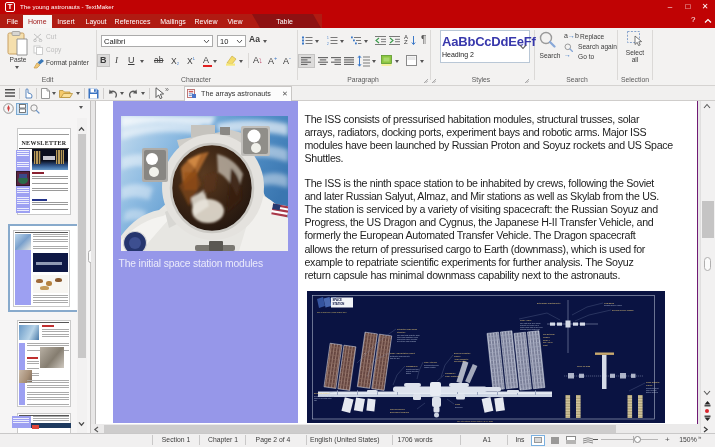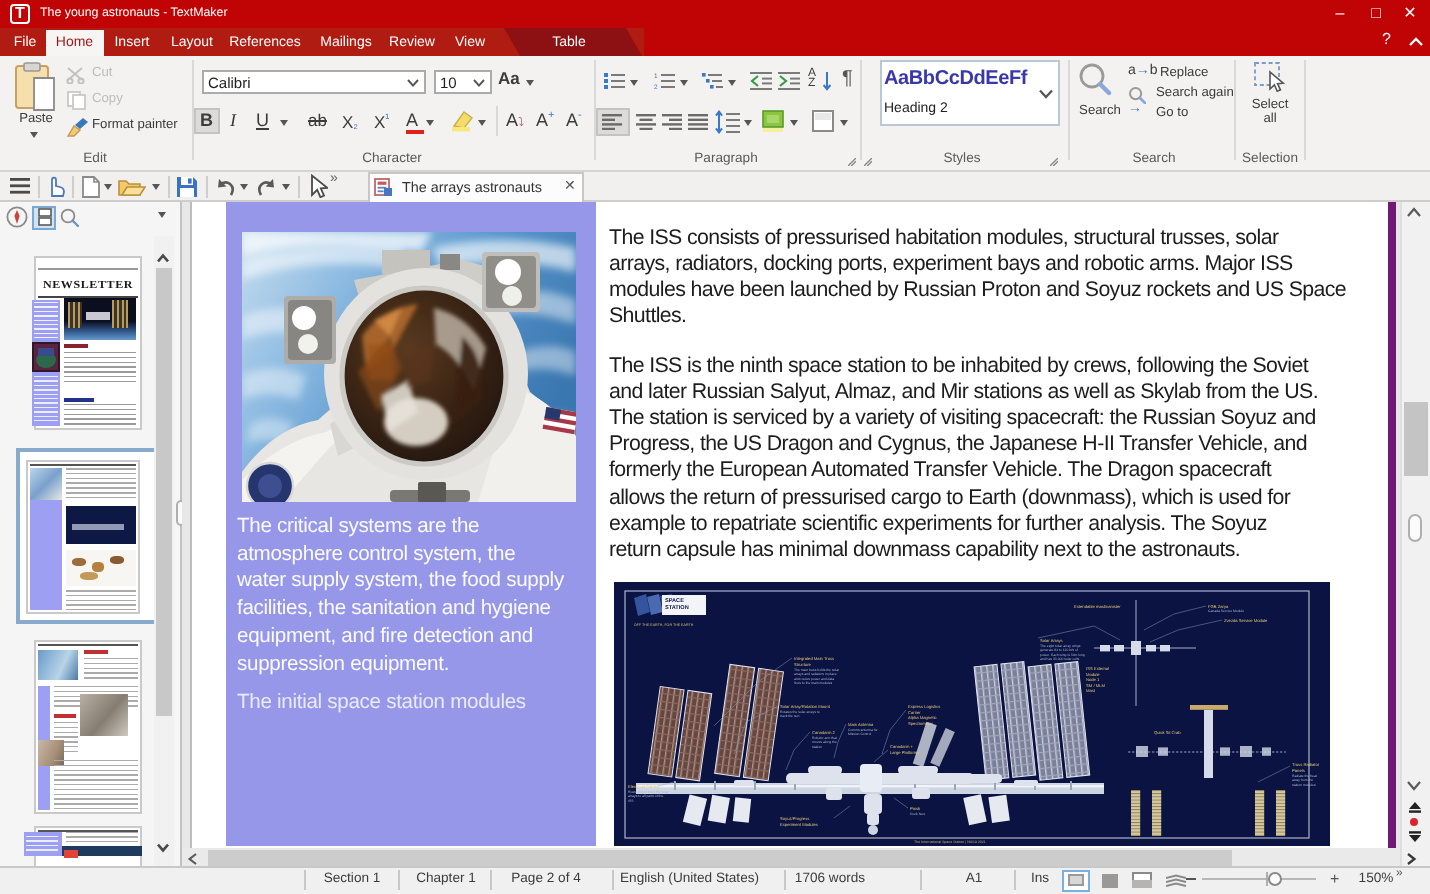--- a/index.html
+++ b/index.html
@@ -32,21 +32,21 @@
   #qbar { left:0; top:86px; width:715px; height:15px; background:#f1f0ef; border-bottom:1px solid #cfcdcb; }
   .qsep { top:2px; width:1px; height:11px; background:#d0cecd; }
   #doctab { left:184px; top:86px; width:108px; height:15px; background:#fcfcfc; border:1px solid #c9c7c5; border-bottom:none; }
 
   
   #sidebar { left:0; top:101px; width:91px; height:332px; background:#f6f5f5; border-right:1px solid #c4c2c1; }
   .thumbpage { background:#fff; border:1px solid #c9c9c9; }
 
   
   #docarea { left:91px; top:101px; width:609px; height:323px; background:#e8e7e7; overflow:hidden; }
-  #page { position:absolute; left:4px; top:0; width:603px; height:323px; background:#fff; border-left:1px solid #bdbcbc; border-right:4px solid #701a75; }
+  #page { position:absolute; left:4px; top:0; width:603px; height:323px; background:#fff; border-left:1px solid #bdbcbc; border-right:1px solid #701a75; }
   
   #purple { position:absolute; left:17px; top:0px; width:185px; height:322px; background:#9697e9; }
   #rtxt { position:absolute; left:208.5px; top:11.5px; width:380px; color:#1d1d1d; font-size:10.65px; line-height:13.12px; letter-spacing:-0.3px; white-space:nowrap; }
   #rtxt p { margin-bottom:11.9px; }
   #ptxt { position:absolute; left:22.5px; top:156px; width:190px; color:#fbfbfd; font-size:10.3px; line-height:13.7px; letter-spacing:-0.15px; white-space:nowrap; }
   #ptxt p { margin-bottom:5.3px; }
 
   
   #vscroll { left:700px; top:101px; width:15px; height:332px; background:#f2f1f1; border-left:1px solid #e0dfdf; }
   #hscroll { left:91px; top:424px; width:609px; height:9px; background:#ebeaea; }
@@ -268,21 +268,21 @@
   <rect x="0.5" y="9" width="10" height="2" fill="#f5f0a0"></rect>
 </svg>
 <div class="abs dd" style="left:395px; top:59.5px;"></div>
 <svg class="abs" style="left:406px; top:55px;" width="11" height="11" viewBox="0 0 11 11">
   <rect x="0.5" y="0.5" width="10" height="10" fill="#fff" stroke="#8a8a8a" stroke-width="1"></rect>
   <rect x="1.5" y="1.5" width="8" height="3.5" fill="#e8e8e8"></rect>
 </svg>
 <div class="abs dd" style="left:420px; top:59.5px;"></div>
 
 <div class="abs" style="left:440px; top:29.5px; width:90px; height:33px; background:#fff; border:1px solid #b9c7d6;"></div>
-<div class="abs" style="left:442px; top:34px; font-size:10px; font-weight:bold; color:#3838ac; letter-spacing:-0.2px;">AaBbCcDdEeFf</div>
+<div class="abs" style="left:442px; top:34px; font-size:13px; font-weight:bold; color:#3838ac; letter-spacing:-0.2px;">AaBbCcDdEeFf</div>
 <div class="abs" style="left:442px; top:51px; font-size:7px; color:#222;">Heading 2</div>
 <svg class="abs" style="left:519px; top:44px;" width="8" height="6" viewBox="0 0 8 6">
     <path d="M1 1.2 L4 4.5 L7 1.2" stroke="#555" stroke-width="1.1" fill="none"></path>
   </svg>
 
 <svg class="abs" style="left:539px; top:31px;" width="17" height="17" viewBox="0 0 17 17">
   <circle cx="7" cy="7" r="5.5" fill="none" stroke="#9a9a9a" stroke-width="1.4"></circle>
   <line x1="11" y1="11" x2="15.5" y2="15.5" stroke="#88a8d8" stroke-width="2.2" stroke-linecap="round"></line>
 </svg>
 <div class="abs rtext" style="left:536px; top:52px; width:28px; text-align:center;">Search</div>
@@ -740,26 +740,20 @@
       <p>The ISS is the ninth space station to be inhabited by crews, following the Soviet<br>
       and later Russian Salyut, Almaz, and Mir stations as well as Skylab from the US.<br>
       The station is serviced by a variety of visiting spacecraft: the Russian Soyuz and<br>
       Progress, the US Dragon and Cygnus, the Japanese H-II Transfer Vehicle, and<br>
       formerly the European Automated Transfer Vehicle. The Dragon spacecraft<br>
       allows the return of pressurised cargo to Earth (downmass), which is used for<br>
       example to repatriate scientific experiments for further analysis. The Soyuz<br>
       return capsule has minimal downmass capability next to the astronauts.</p>
     </div>
     <div id="ptxt">
-      <p>The critical systems are the<br>
-      atmosphere control system, the<br>
-      water supply system, the food supply<br>
-      facilities, the sanitation and hygiene<br>
-      equipment, and fire detection and<br>
-      suppression equipment.</p>
       <p style="color:rgba(255,255,255,0.8);">The initial space station modules</p>
     </div>
   </div>
 </div>
 
 <div id="vscroll" class="abs"></div>
 <svg class="abs" style="left:703px; top:103px;" width="8" height="7" viewBox="0 0 8 7">
     <path d="M1 5 L4 1.5 L7 5" stroke="#5a5a5a" stroke-width="1.1" fill="none"></path>
   </svg>
 <div class="abs" style="left:701.5px; top:201px; width:12px; height:37px; background:#c5c4c4;"></div>

